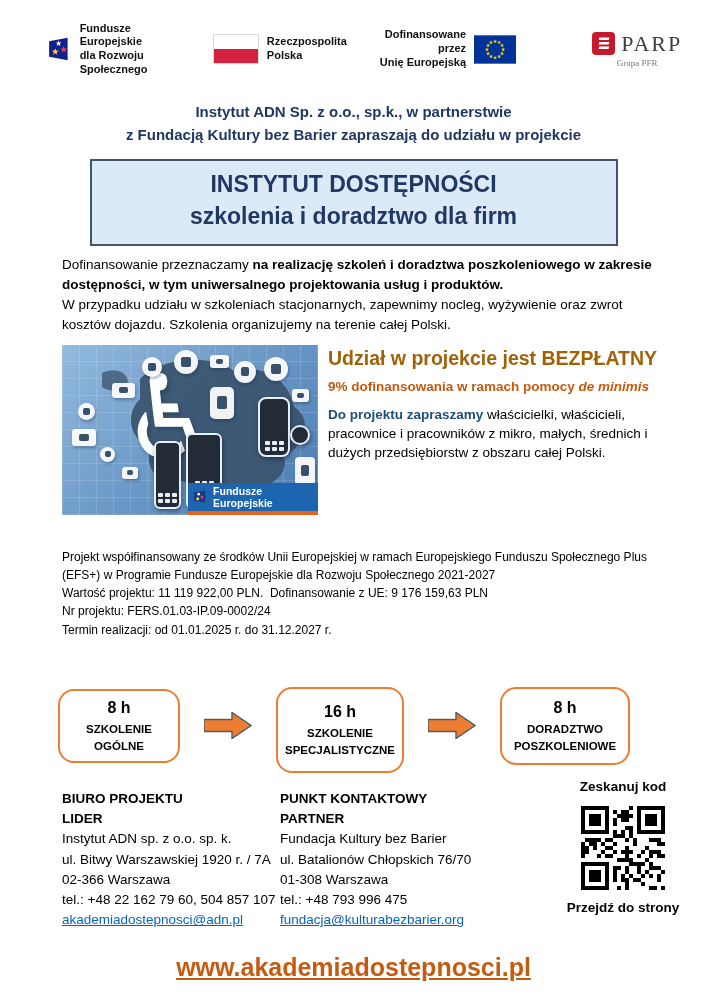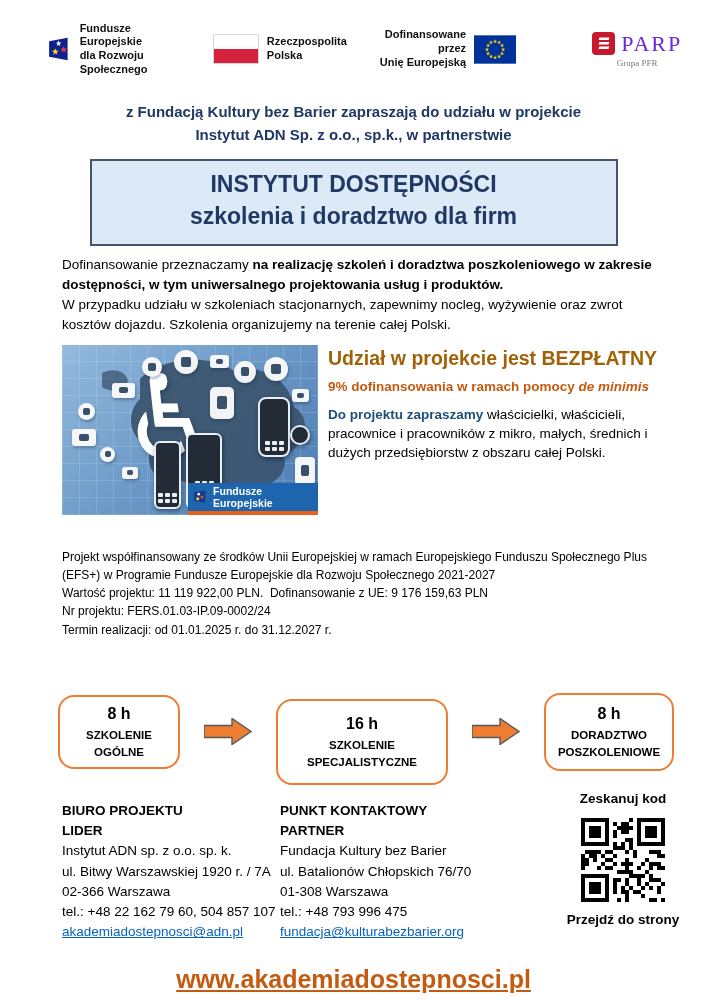--- a/index.html
+++ b/index.html
@@ -14,21 +14,21 @@
   .logo-pl { display:flex; align-items:center; gap:8px; margin-left:50px; }
   .flag-pl { width:46px; height:30px; border:1px solid #d8d8d8; }
   .flag-pl .w { height:50%; background:#fff; }
   .flag-pl .r { height:50%; background:#D4213D; }
   .logo-pl .txt { font-size:11px; font-weight:bold; line-height:1.25; color:#111; }
   .logo-eu { display:flex; align-items:center; gap:8px; margin-left:28px; }
   .logo-eu .txt { font-size:11px; font-weight:bold; line-height:1.25; color:#111; text-align:right; }
   .hdr-divider { width:1px; height:44px; background:#9a9a9a; margin-left:42px; }
   .logo-parp { margin-left:34px; text-align:center; }
   .parp-row { display:flex; align-items:center; gap:6px; justify-content:center; }
-  .parp-name { font-family:"Liberation Serif", serif; font-size:22px; letter-spacing:2px; color:#6d28d9; }
+  .parp-name { font-family:"Liberation Serif", serif; font-size:22px; letter-spacing:2px; color:#404040; }
   .parp-sub { font-family:"Liberation Serif", serif; font-size:9px; color:#7a7a7a; margin-top:1px; }
 
   
   .intro { margin-top:100px; text-align:center; color:#1F3864; font-weight:bold;
            font-size:15px; line-height:1.55; }
   .title-box { width:528px; margin:12px auto 0 auto; background:#DCE9F7;
                border:2px solid #44546A; text-align:center; padding:7px 0 12px 0; }
   .title-box .t1 { color:#1F3864; font-weight:bold; font-size:23px; line-height:1.45; }
   .title-box .t2 { color:#1F3864; font-weight:bold; font-size:23px; line-height:1.35; }
 
@@ -74,21 +74,21 @@
   .pre { white-space:pre-wrap; }
 
   
   .flow { display:flex; align-items:center; margin:40px 0 0 58px; }
   .step { border:2.5px solid #ED7D31; border-radius:16px; display:flex;
           flex-direction:column; align-items:center; justify-content:center;
           text-align:center; font-weight:bold; font-size:11.5px; line-height:1.55;
           background:#fff; }
   .step .hrs { font-size:16px; }
   .s1 { width:122px; height:74px; }
-  .s2 { width:172px; height:86px; margin-top:20px; }
+  .s2 { width:128px; height:86px; margin-top:8px; }
   .s3 { width:130px; height:78px; }
   .flow .arrow { margin:0 24px; flex:none; }
 
   
   .contacts { display:flex; margin:16px 0 0 62px; }
   .ccol { font-size:13.5px; line-height:1.5; }
   .ccol .ttl { font-weight:bold; }
   .c1 { width:218px; }
   .c2 { width:235px; }
   .c3 { width:160px; text-align:center; margin-left:28px; margin-top:-12px; }
@@ -166,22 +166,22 @@
             <rect x="11.4" y="14.5" width="10" height="2.6"></rect>
           </g>
         </svg>
         <span class="parp-name">PARP</span>
       </div>
       <div class="parp-sub">Grupa PFR</div>
     </div>
   </div>
 
   <div class="intro">
+    <div>Instytut ADN Sp. z o.o., sp.k., w partnerstwie</div>
     <div>z Fundacją Kultury bez Barier zapraszają do udziału w projekcie</div>
-    <div>Instytut ADN Sp. z o.o., sp.k., w partnerstwie</div>
   </div>
 
   <div class="title-box">
     <div class="t1">INSTYTUT DOSTĘPNOŚCI</div>
     <div class="t2">szkolenia i doradztwo dla firm</div>
   </div>
 
   <div class="desc">
     <span>Dofinansowanie przeznaczamy </span><b>na realizację szkoleń i doradztwa poszkoleniowego w zakresie dostępności, w tym uniwersalnego projektowania usług i produktów.</b>
     <div>W przypadku udziału w szkoleniach stacjonarnych, zapewnimy nocleg, wyżywienie oraz zwrot kosztów dojazdu. Szkolenia organizujemy na terenie całej Polski.</div>

